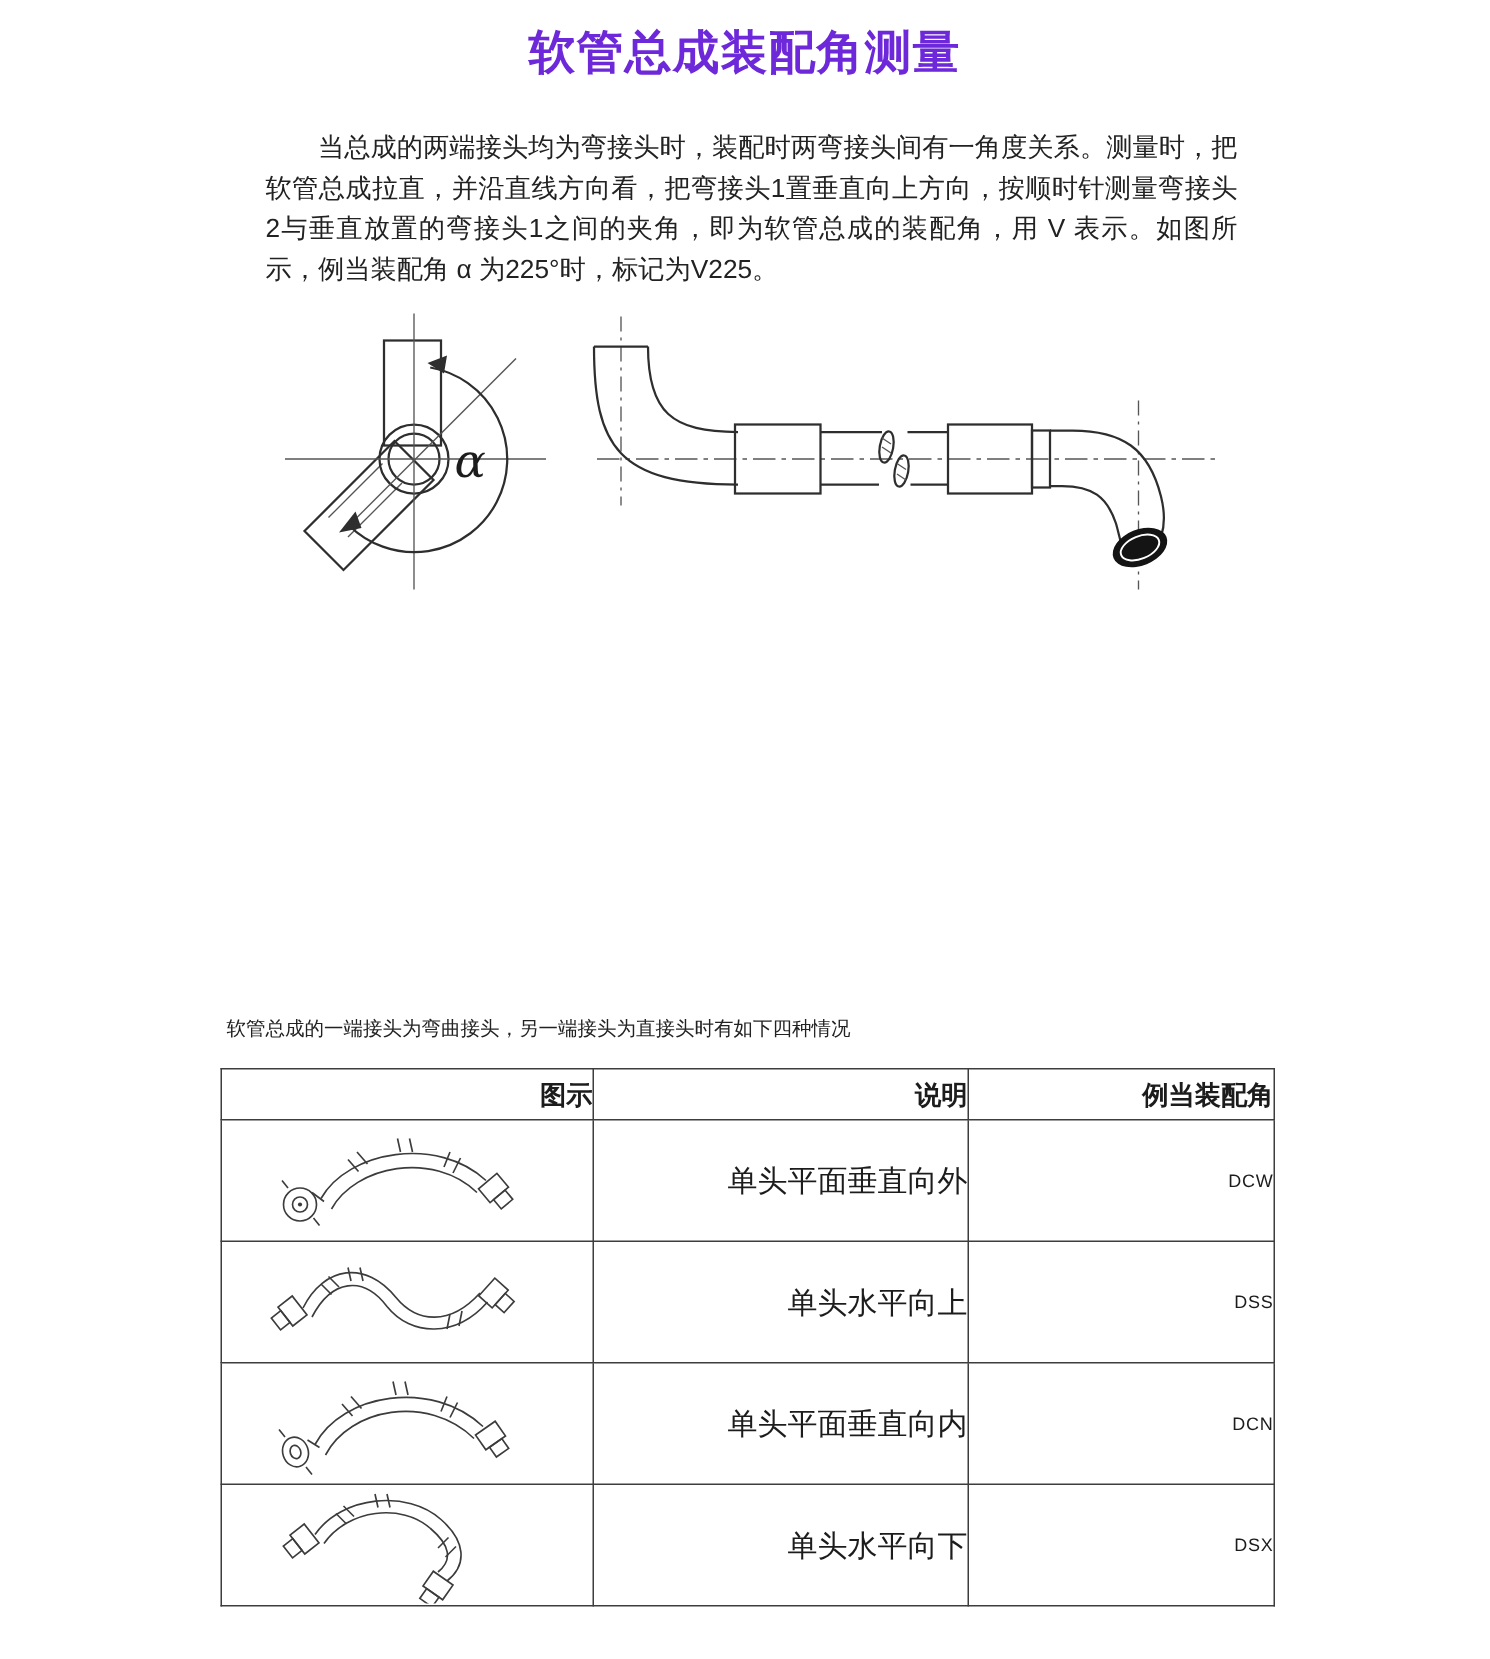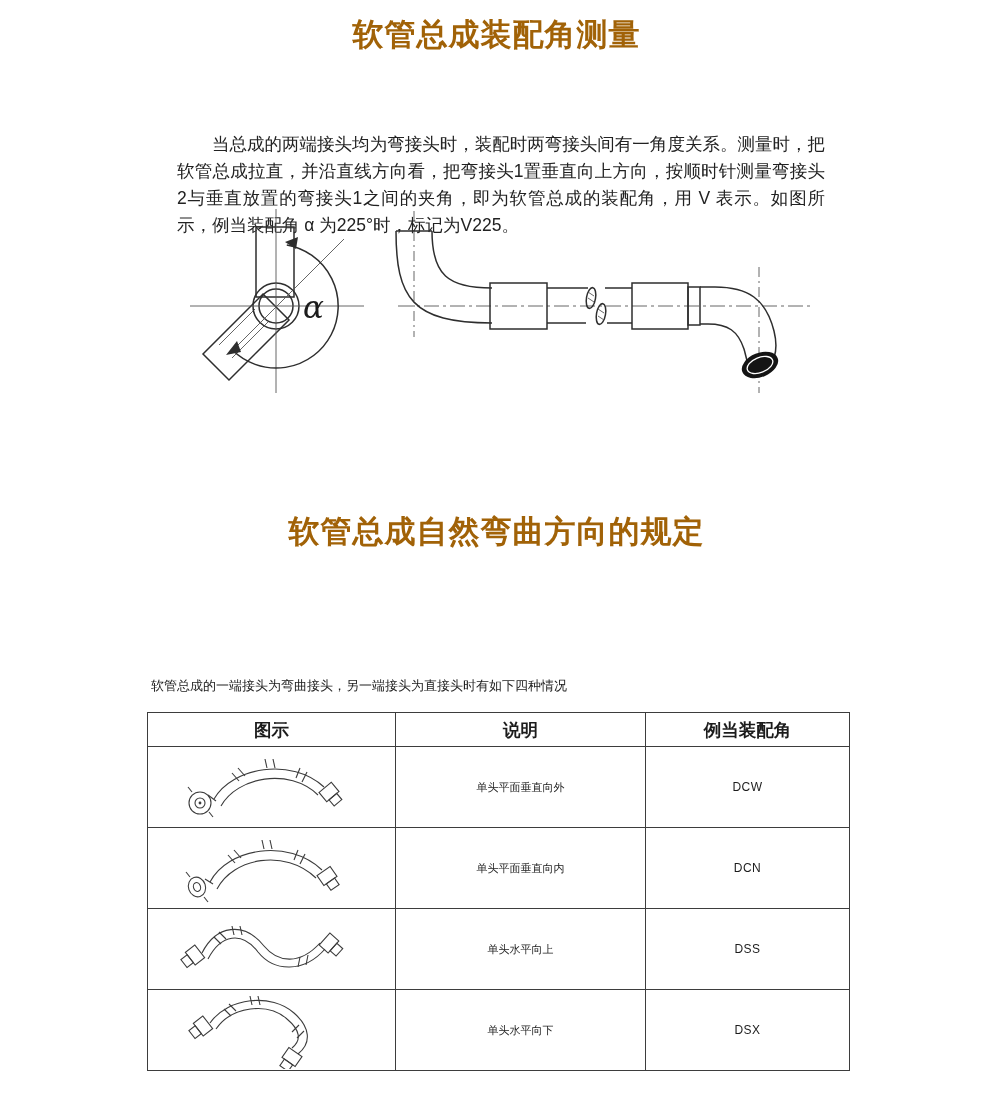--- a/index.html
+++ b/index.html
@@ -1,39 +1,39 @@
 <!DOCTYPE html>
 <html><head>
 <meta charset="utf-8">
 <style>
   html,body { margin:0; padding:0; background:#ffffff; }
   body { font-family:"Liberation Sans","DejaVu Sans",sans-serif; color:#1c1c1c; }
   .page { position:relative; width:993px; height:1106px; background:#ffffff; overflow:hidden; }
 
   .title { position:absolute; left:0; width:993px; margin:0; text-align:center;
-           font-size:31px; font-weight:700; color:#a16207; letter-spacing:1px; }
+           font-size:31px; font-weight:700; color:#6d28d9; letter-spacing:1px; }
   .t1 { top:14px; }
   .t2 { top:511px; }
 
   .para { position:absolute; margin:0; font-size:17.5px; line-height:27px;
           color:#222; text-align:justify; text-indent:2em; }
-  .p1  { left:177px; top:85px;  width:648px;margin-top:46px; }
+  .p1  { left:177px; top:85px;  width:648px; }
   .p2a { left:150px; top:586px; width:678px; }
   .p2b { left:150px; top:640px; width:678px; }
 
   .intro { position:absolute; left:151px; top:677px; margin:0; font-size:13px; color:#222; }
 
   .fig { position:absolute; left:0; top:195px; }
 
   table.spec { position:absolute; left:147px; top:712px; width:702px;
                border-collapse:collapse; table-layout:fixed; background:#fff; }
-  .spec th, .spec td { border:1.6px solid #3d3d3d; text-align:center;
+  .spec th, .spec td { border:1.6px solid #3d3d3d; text-align:right;
                        vertical-align:middle; padding:0; color:#1c1c1c; }
   .spec th { height:33px; font-size:17.5px; font-weight:700; }
-  .spec td { height:80px; font-size:11px; }
+  .spec td { height:80px; font-size:20px; }
   .spec td.code { font-size:12px; letter-spacing:0.5px; }
   .illu svg { display:block; margin:0 auto; }
 
   svg .ln   { stroke:#2e2e2e; stroke-width:1.5; fill:none; }
   svg .thin { stroke:#555;    stroke-width:0.9; fill:none; }
   svg .hose { stroke:#3c3c3c; stroke-width:1.1; fill:none; }
 </style>
 </head>
 <body>
 
@@ -93,21 +93,20 @@
       <rect class="ln" x="632" y="88" width="56" height="46" fill="#ffffff"></rect>
       <rect class="ln" x="688" y="92" width="12" height="38" fill="#ffffff"></rect>
 
       <path class="ln" d="M 700 92 L 715 92 C 748 92 766 104 774 136 C 778 152 776 163 769 172"></path>
       <path class="ln" d="M 700 129 L 708 129 C 728 129 738 136 744 154 C 746 161 747 167 749 172"></path>
       <ellipse cx="760" cy="170" rx="19" ry="12" transform="rotate(-22 760 170)" fill="#141414"></ellipse>
       <ellipse cx="760" cy="170" rx="13.5" ry="7.5" transform="rotate(-22 760 170)" fill="none" stroke="#ffffff" stroke-width="1.3"></ellipse>
     </g>
   </svg>
 
-  <h1 class="title t2">软管总成自然弯曲方向的规定</h1>
 
 
   <p class="intro">软管总成的一端接头为弯曲接头，另一端接头为直接头时有如下四种情况</p>
 
   <table class="spec">
     <colgroup>
         <col style="width:248px">
         <col style="width:250px">
         <col style="width:204px">
       </colgroup>
@@ -141,20 +140,44 @@
               <rect class="hose" x="6" y="-5" width="8" height="10"></rect>
             </g>
           </svg>
         </td>
         <td>单头平面垂直向外</td>
         <td class="code">DCW</td>
       </tr>
       <tr>
         <td class="illu">
           <svg width="200" height="72" viewBox="0 0 200 72">
+            <path class="hose" d="M 30 40 C 44 12, 72 8, 92 33 C 106 50, 128 52, 148 30"></path>
+            <path class="hose" d="M 36 46 C 49 21, 70 18, 86 39 C 102 59, 132 60, 153 36"></path>
+            <line class="hose" x1="60" y1="13" x2="62" y2="22"></line>
+            <line class="hose" x1="68" y1="13" x2="70" y2="22"></line>
+            <line class="hose" x1="42" y1="24" x2="49" y2="31"></line>
+            <line class="hose" x1="47" y1="19" x2="54" y2="26"></line>
+            <line class="hose" x1="128" y1="44" x2="126" y2="54"></line>
+            <line class="hose" x1="136" y1="42" x2="134" y2="52"></line>
+            <g transform="translate(23,42) rotate(-38)">
+              <rect class="hose" x="-6" y="-8" width="12" height="16"></rect>
+              <rect class="hose" x="-14" y="-5" width="8" height="10"></rect>
+            </g>
+            <g transform="translate(157,30) rotate(42)">
+              <rect class="hose" x="-6" y="-8" width="12" height="16"></rect>
+              <rect class="hose" x="6" y="-5" width="8" height="10"></rect>
+            </g>
+          </svg>
+        </td>
+        <td>单头水平向上</td>
+        <td class="code">DSS</td>
+      </tr>
+      <tr>
+        <td class="illu">
+          <svg width="200" height="72" viewBox="0 0 200 72">
             <path class="hose" d="M 38 50 C 56 16, 116 6, 150 38"></path>
             <path class="hose" d="M 45 57 C 61 26, 113 16, 144 46"></path>
             <line class="hose" x1="90" y1="8" x2="92" y2="17"></line>
             <line class="hose" x1="98" y1="8" x2="100" y2="17"></line>
             <line class="hose" x1="56" y1="23" x2="63" y2="31"></line>
             <line class="hose" x1="62" y1="18" x2="69" y2="26"></line>
             <line class="hose" x1="126" y1="18" x2="122" y2="28"></line>
             <line class="hose" x1="133" y1="22" x2="128" y2="32"></line>
             <ellipse class="hose" cx="25" cy="55" rx="8.5" ry="10" transform="rotate(-18 25 55)"></ellipse>
             <ellipse class="hose" cx="25" cy="55" rx="3.5" ry="4.5" transform="rotate(-18 25 55)"></ellipse>
@@ -165,44 +188,20 @@
               <rect class="hose" x="-6" y="-8" width="12" height="16"></rect>
               <rect class="hose" x="6" y="-5" width="8" height="10"></rect>
             </g>
           </svg>
         </td>
         <td>单头平面垂直向内</td>
         <td class="code">DCN</td>
       </tr>
       <tr>
         <td class="illu">
-          <svg width="200" height="72" viewBox="0 0 200 72">
-            <path class="hose" d="M 30 40 C 44 12, 72 8, 92 33 C 106 50, 128 52, 148 30"></path>
-            <path class="hose" d="M 36 46 C 49 21, 70 18, 86 39 C 102 59, 132 60, 153 36"></path>
-            <line class="hose" x1="60" y1="13" x2="62" y2="22"></line>
-            <line class="hose" x1="68" y1="13" x2="70" y2="22"></line>
-            <line class="hose" x1="42" y1="24" x2="49" y2="31"></line>
-            <line class="hose" x1="47" y1="19" x2="54" y2="26"></line>
-            <line class="hose" x1="128" y1="44" x2="126" y2="54"></line>
-            <line class="hose" x1="136" y1="42" x2="134" y2="52"></line>
-            <g transform="translate(23,42) rotate(-38)">
-              <rect class="hose" x="-6" y="-8" width="12" height="16"></rect>
-              <rect class="hose" x="-14" y="-5" width="8" height="10"></rect>
-            </g>
-            <g transform="translate(157,30) rotate(42)">
-              <rect class="hose" x="-6" y="-8" width="12" height="16"></rect>
-              <rect class="hose" x="6" y="-5" width="8" height="10"></rect>
-            </g>
-          </svg>
-        </td>
-        <td>单头水平向上</td>
-        <td class="code">DSS</td>
-      </tr>
-      <tr>
-        <td class="illu">
           <svg width="200" height="78" viewBox="0 0 200 78">
             <path class="hose" d="M 38 32 C 56 6, 100 2, 122 22 C 138 36, 140 52, 126 63"></path>
             <path class="hose" d="M 44 38 C 60 15, 96 11, 115 28 C 128 39, 130 49, 120 57"></path>
             <line class="hose" x1="78" y1="5" x2="80" y2="14"></line>
             <line class="hose" x1="86" y1="5" x2="88" y2="14"></line>
             <line class="hose" x1="52" y1="18" x2="59" y2="25"></line>
             <line class="hose" x1="57" y1="13" x2="64" y2="20"></line>
             <line class="hose" x1="127" y1="34" x2="120" y2="41"></line>
             <line class="hose" x1="132" y1="40" x2="125" y2="47"></line>
             <g transform="translate(31,35) rotate(-38)">

